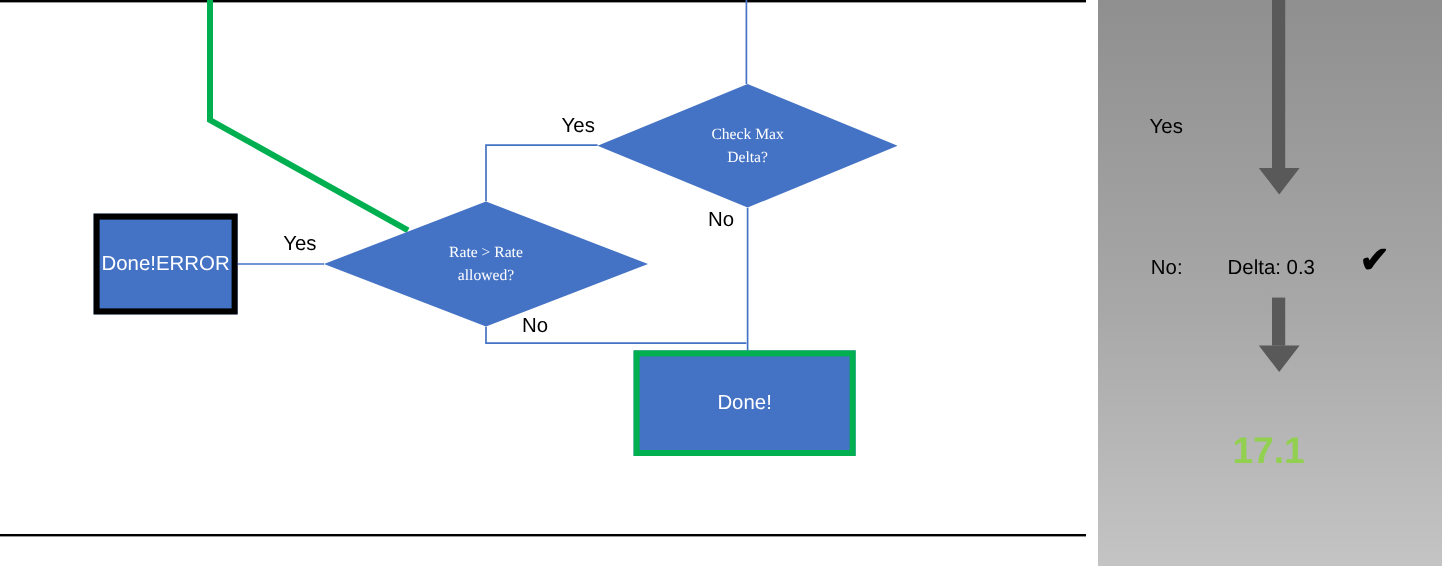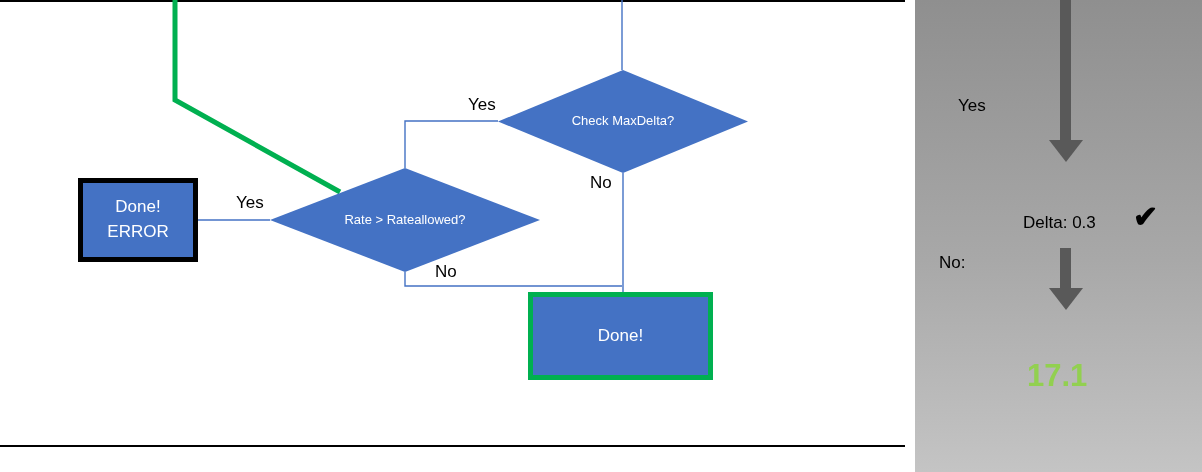--- a/index.html
+++ b/index.html
@@ -17,35 +17,35 @@
 
   
   .connector-layer { position: absolute; left: 0; top: 0; width: 1202px; height: 472px; pointer-events: none; }
 
   
   .diamond {
     position: absolute;
     background: #4472C4;
     clip-path: polygon(50% 0, 100% 50%, 50% 100%, 0 50%);
     display: flex;
-    flex-direction: row;
+    flex-direction: column;
     align-items: center;
     justify-content: center;
     color: #ffffff;
     font-size: 13px;
     line-height: 1.45;
     text-align: center;
+    font-family: Liberation Serif, serif;
   }
 
   
   .proc-box {
     position: absolute;
     background: #4472C4;
     display: flex;
-    flex-direction: column;
     align-items: center;
     justify-content: center;
     color: #ffffff;
     font-size: 17px;
     line-height: 1.45;
     text-align: center;
   }
   .border-black { border: 5px solid #000000; }
   .border-green { border: 5px solid #00B050; }
 
@@ -116,21 +116,21 @@
   <div class="edge-label" style="left:236px; top:193px;">Yes</div>
   <div class="edge-label" style="left:435px; top:262px;">No</div>
 
   <div class="side-panel">
 
     <div class="arrow-shaft" style="left:145px; top:0; height:140px;"></div>
     <div class="arrow-head" style="left:134px; top:140px;"></div>
 
     <div class="panel-text" style="left:43px; top:96px;">Yes</div>
 
-    <div class="panel-text" style="left:24px; top:213px;margin-top:40px;">No:</div>
+    <div class="panel-text" style="left:44px; top:213px;">No:</div>
     <div class="panel-text" style="left:108px; top:213px;">Delta: 0.3</div>
     <div class="panel-check" style="left:218px; top:199px;">✔</div>
 
     <div class="arrow-shaft" style="left:145px; top:248px; height:40px;"></div>
     <div class="arrow-head" style="left:134px; top:288px;"></div>
 
     <div class="panel-result" style="left:112px; top:314px;margin-top:44px;">17.1</div>
   </div>
 
 </div>

